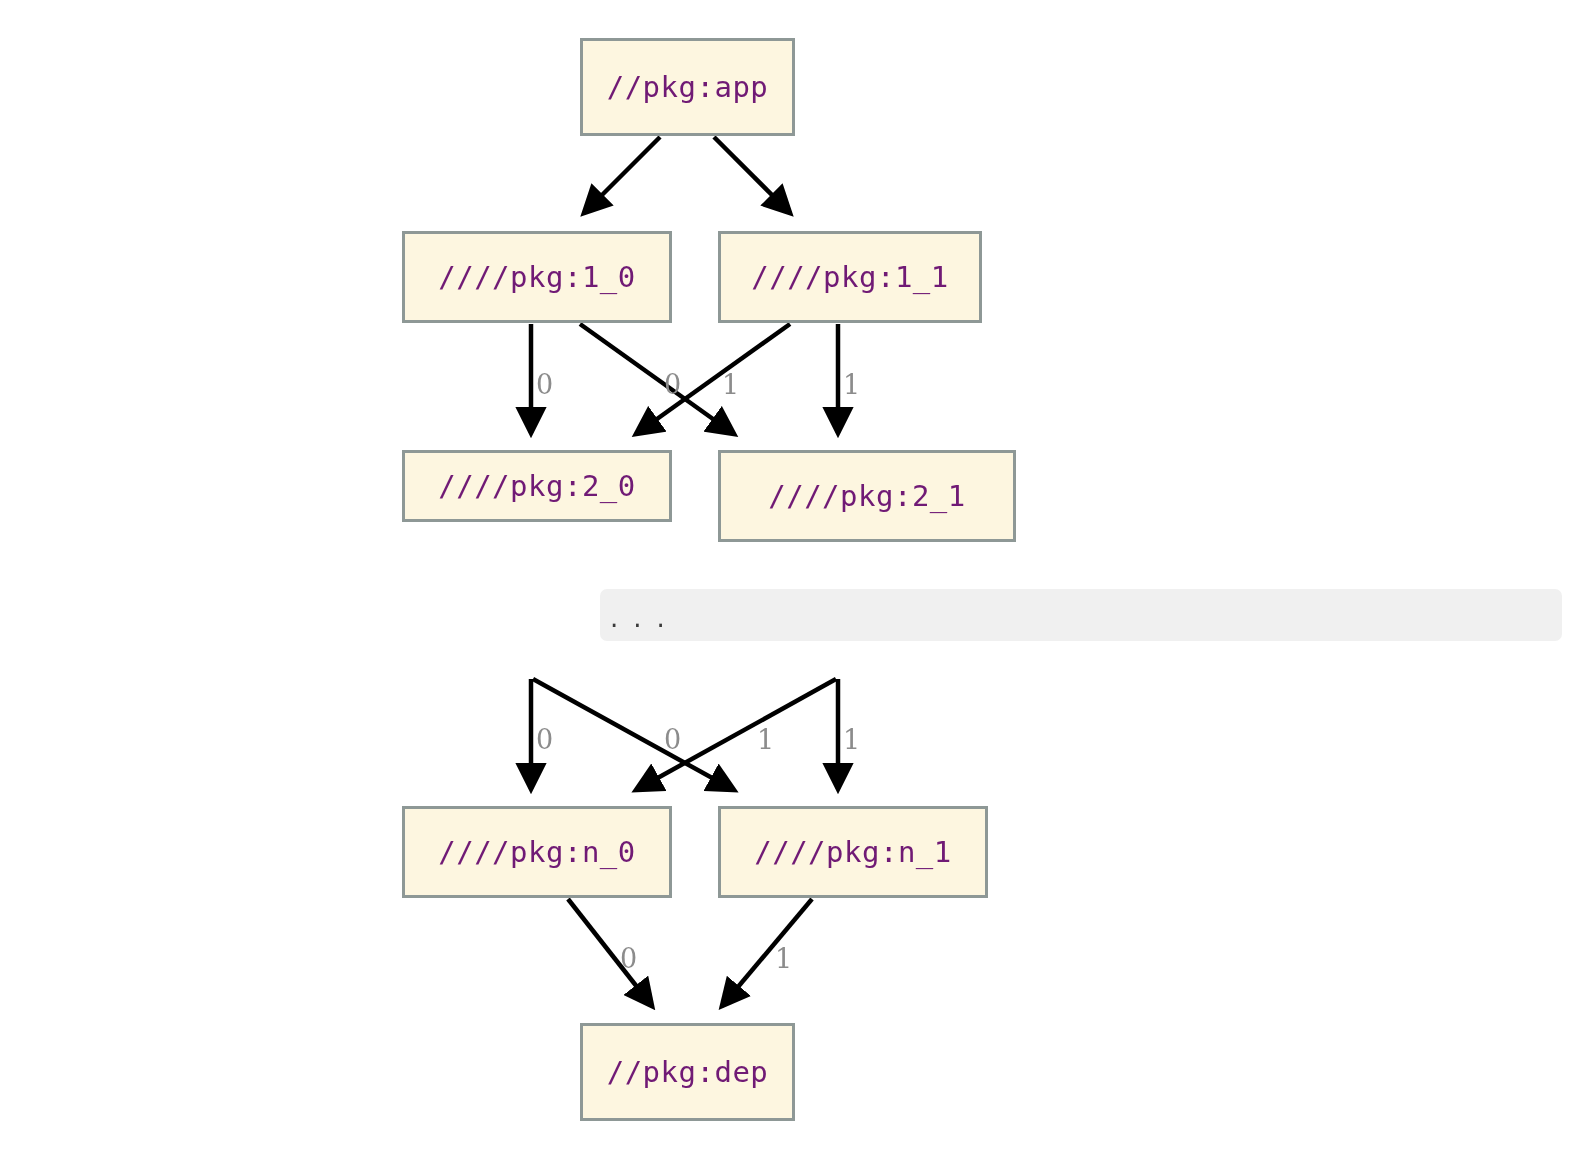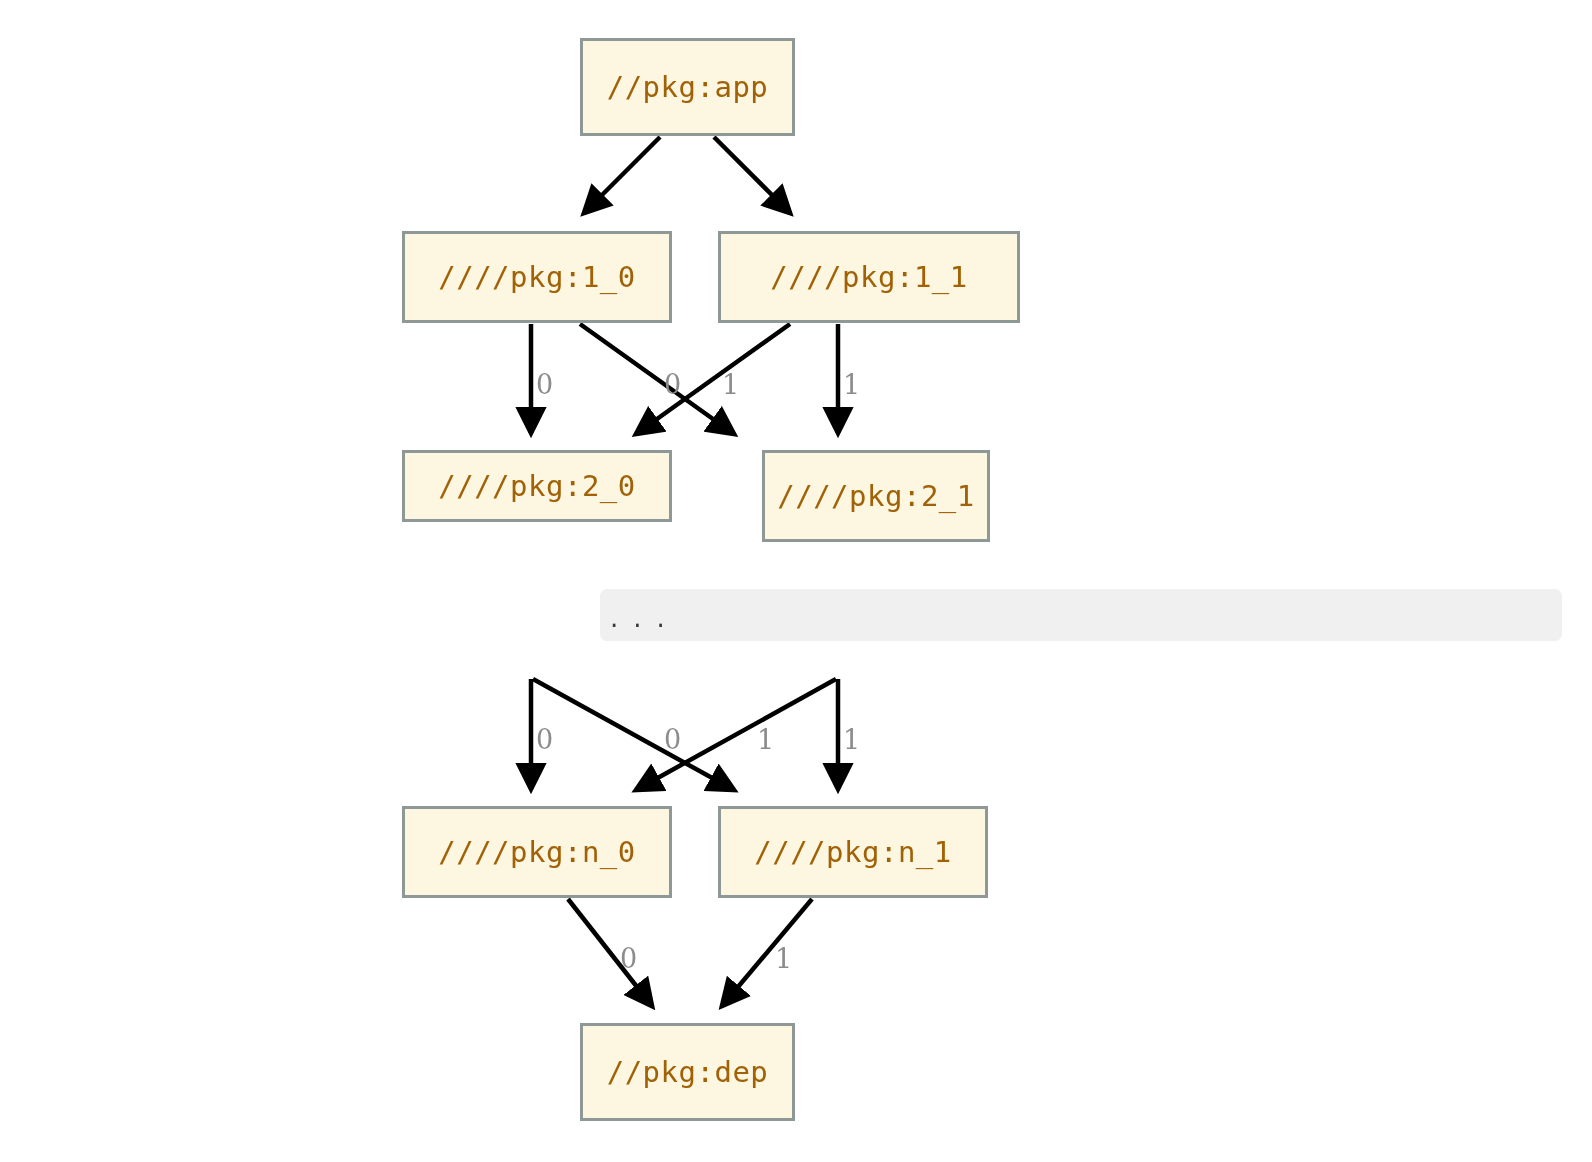--- a/index.html
+++ b/index.html
@@ -29,21 +29,21 @@
     box-sizing: border-box;
     background: #fdf6e0;
     border: 3px solid #8e9896;
     display: flex;
     align-items: center;
     justify-content: center;
   }
   .node-label {
     font-family: "DejaVu Sans Mono", "Liberation Mono", monospace;
     font-size: 29px;
-    color: #a16207;
+    color: #701a75;
     letter-spacing: 0.5px;
     white-space: pre;
   }
   .edge-label {
     position: absolute;
     font-family: "DejaVu Serif", "Liberation Serif", serif;
     font-size: 27px;
     color: #8c8c8c;
     white-space: pre;
     line-height: 1;
@@ -128,29 +128,29 @@
   </svg>
 
   <div class="node-box" style="left:580px; top:38px; width:215px; height:98px;">
     <span class="node-label">//pkg:app</span>
   </div>
 
   <div class="node-box" style="left:402px; top:231px; width:270px; height:92px;align-items:center;">
     <span class="node-label">////pkg:1_0</span>
   </div>
 
-  <div class="node-box" style="left:718px; top:231px; width:302px; height:92px;">
+  <div class="node-box" style="left:718px; top:231px; width:264px; height:92px;">
     <span class="node-label">////pkg:1_1</span>
   </div>
 
   <div class="node-box" style="left:402px; top:450px; width:270px; height:72px;">
     <span class="node-label">////pkg:2_0</span>
   </div>
 
-  <div class="node-box" style="left:718px; top:450px; width:228px; height:92px;margin-left:44px;">
+  <div class="node-box" style="left:718px; top:450px; width:298px; height:92px;">
     <span class="node-label">////pkg:2_1</span>
   </div>
 
   <div class="node-box" style="left:402px; top:806px; width:270px; height:92px;">
     <span class="node-label">////pkg:n_0</span>
   </div>
 
   <div class="node-box" style="left:718px; top:806px; width:270px; height:92px;">
     <span class="node-label">////pkg:n_1</span>
   </div>

